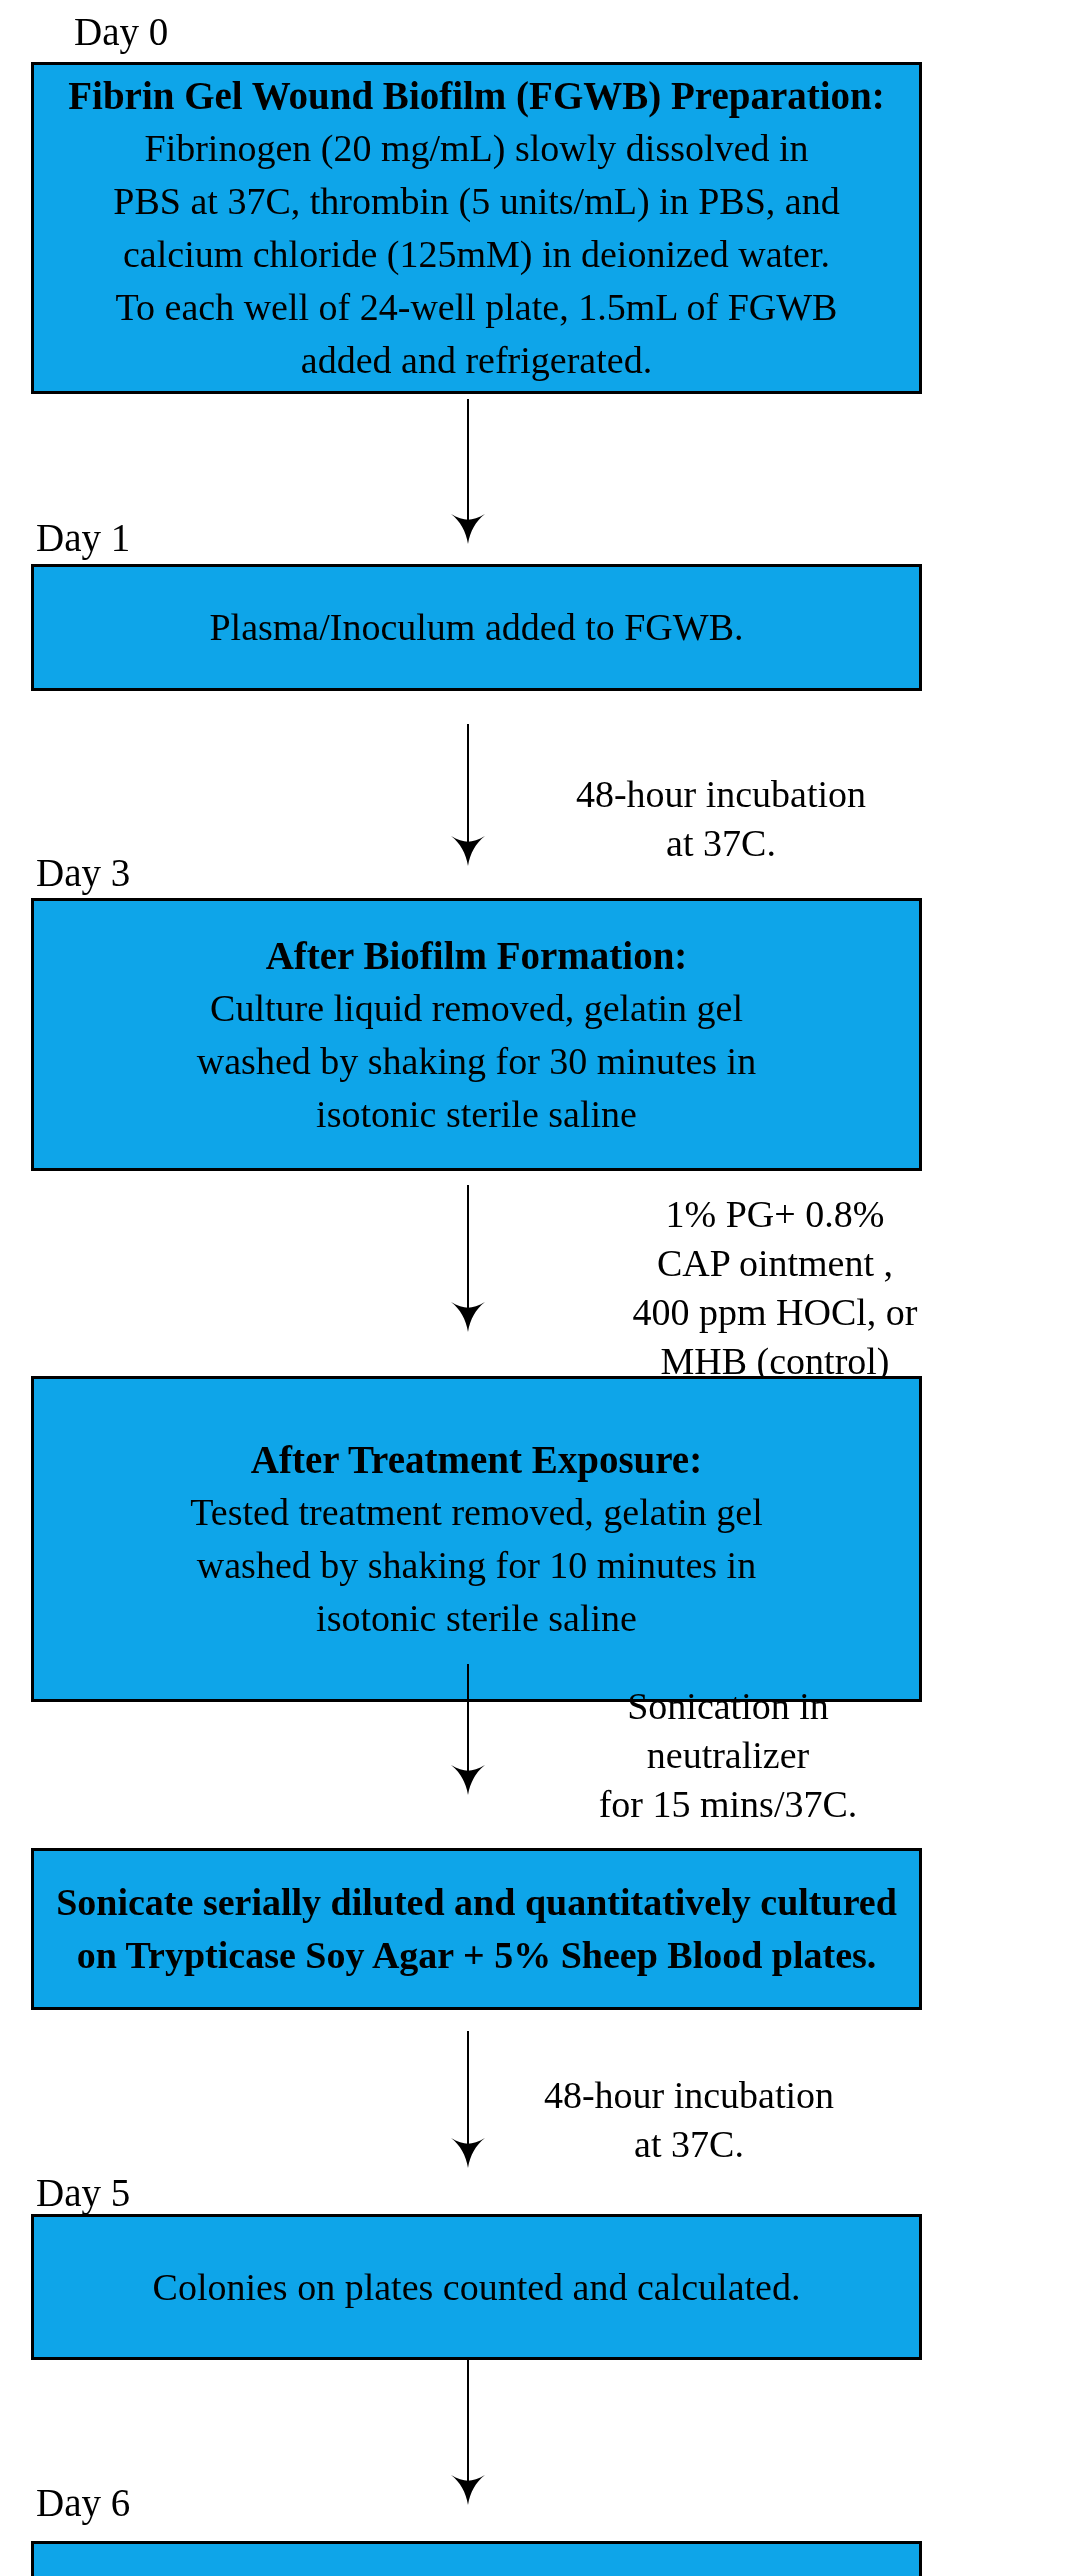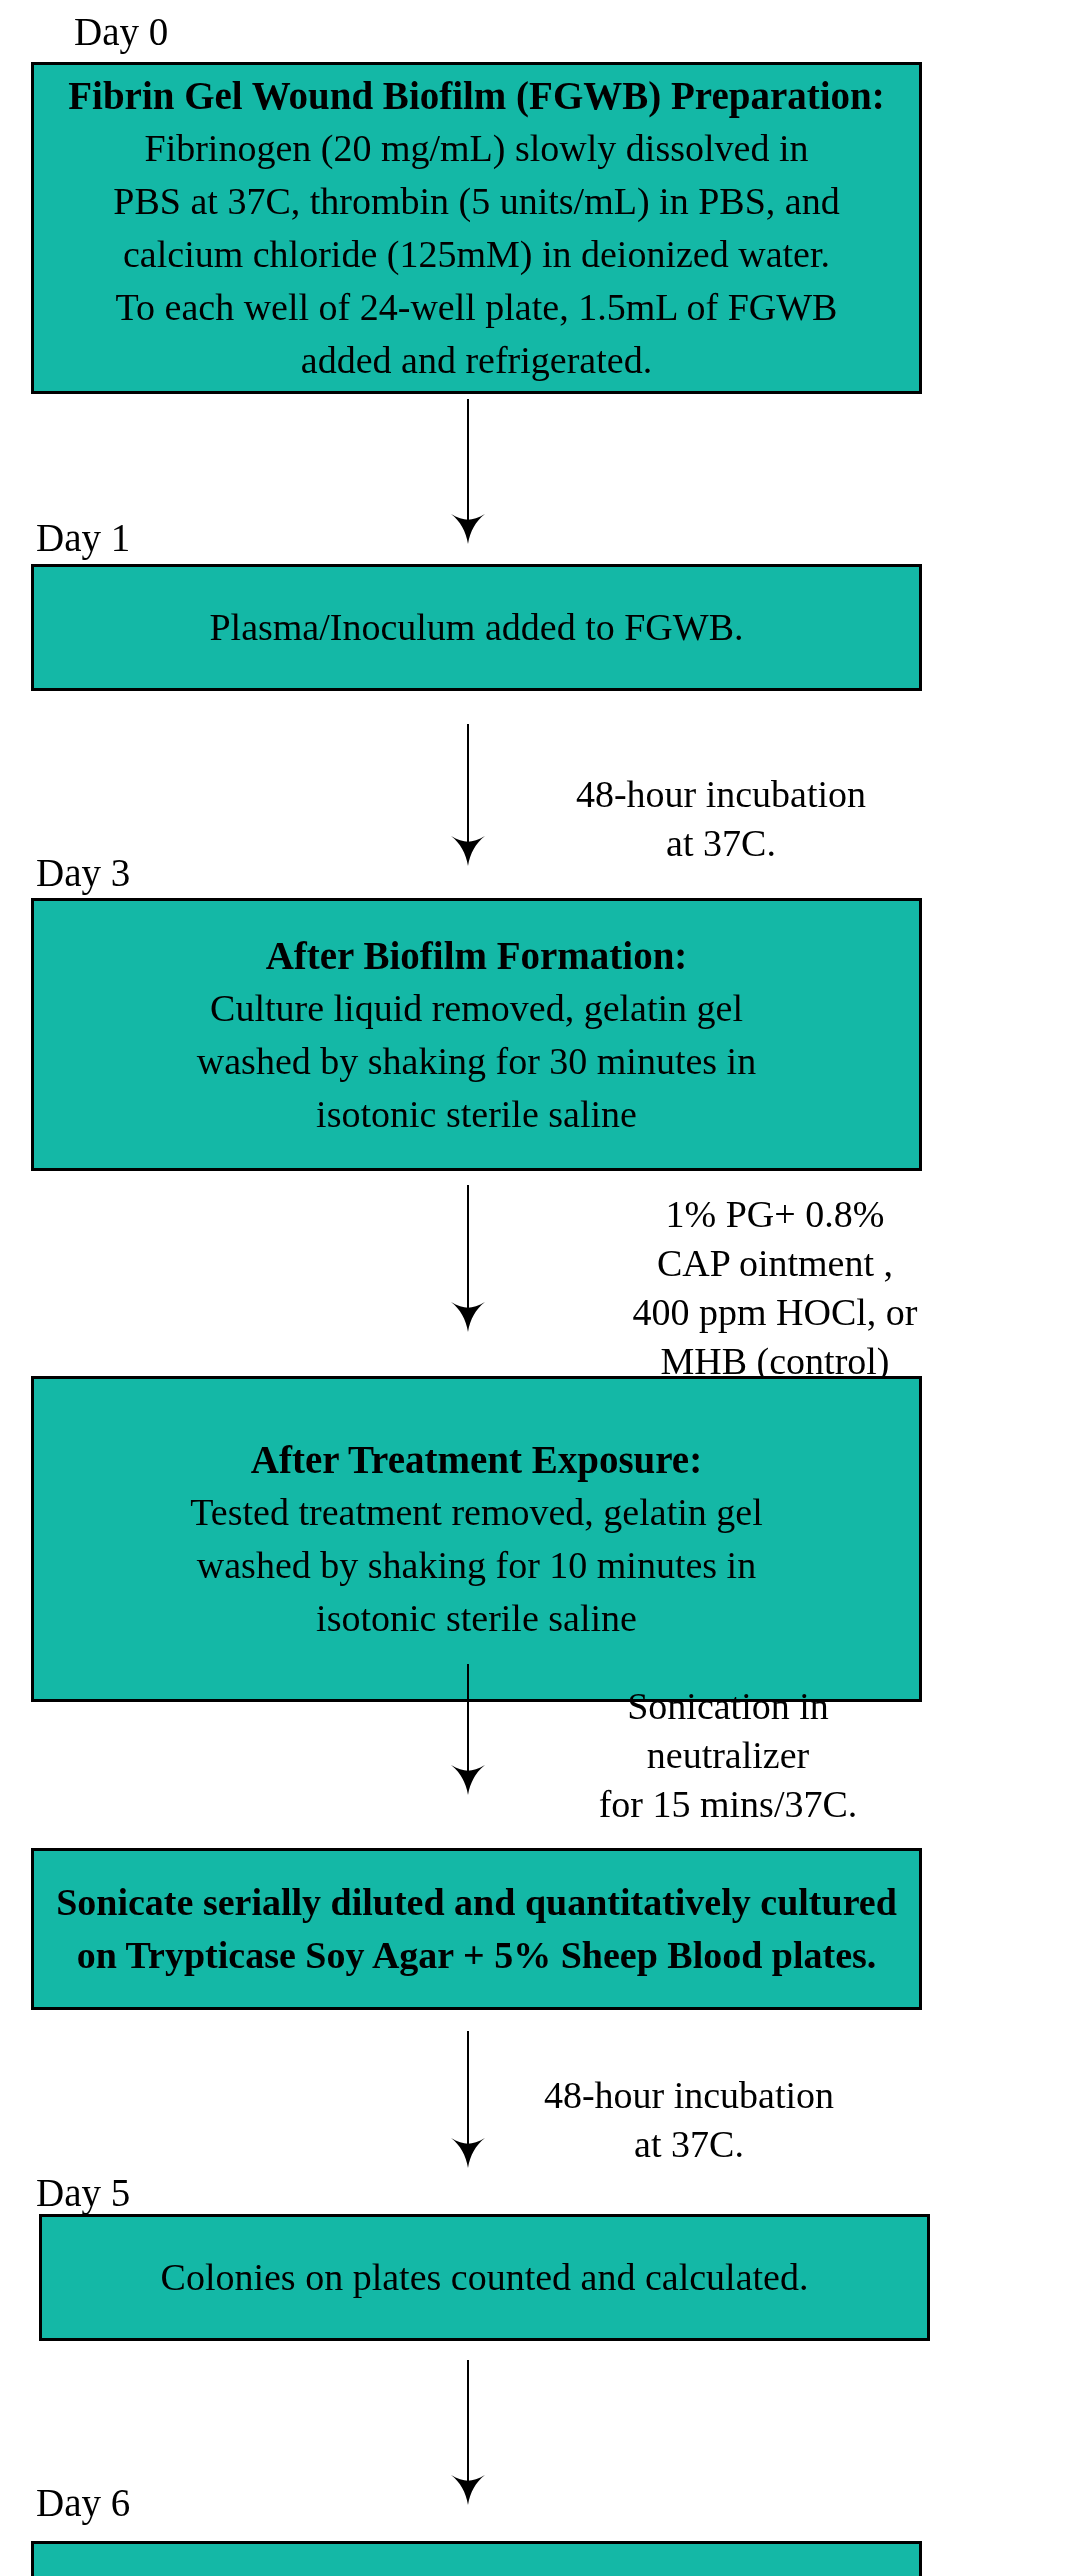--- a/index.html
+++ b/index.html
@@ -17,21 +17,21 @@
     font-size:39px;
     line-height:1.15;
     white-space:nowrap;
   }
   .box{
     position:absolute;
     left:31px;
     width:891px;
     box-sizing:border-box;
     border:3.6px solid #000000;
-    background:#14b8a6;
+    background:#0ea5e9;
     display:flex;
     flex-direction:column;
     justify-content:center;
     align-items:center;
     text-align:center;
   }
   .box-title{
     font-weight:bold;
     font-size:39px;
     line-height:53px;
@@ -75,21 +75,21 @@
   #day1{top:516px;}
   #day3{top:851px;}
   #day5{top:2171px;}
   #day6{top:2481px;}
 
   #box1{top:62px;height:332px;}
   #box2{top:564px;height:127px;}
   #box3{top:898px;height:273px;}
   #box4{top:1376px;height:326px;}
   #box5{top:1848px;height:162px;font-weight:bold;}
-  #box6{top:2214px;height:127px;margin-left:8px;}
+  #box6{top:2214px;height:146px;}
   #box7{top:2541px;height:223px;}
 
   #arrow1{left:450px;top:399px;height:146px;}
   #arrow2{left:450px;top:724px;height:143px;}
   #arrow3{left:450px;top:1185px;height:148px;}
   #arrow4{left:450px;top:1664px;height:132px;}
   #arrow5{left:450px;top:2031px;height:138px;}
   #arrow6{left:450px;top:2360px;height:146px;}
 
   #label-incubation-1{left:721px;top:770px;}

